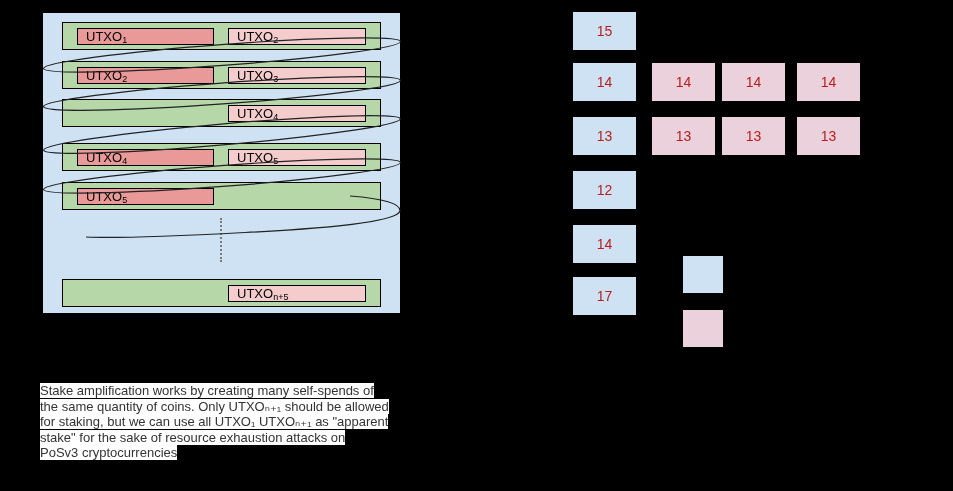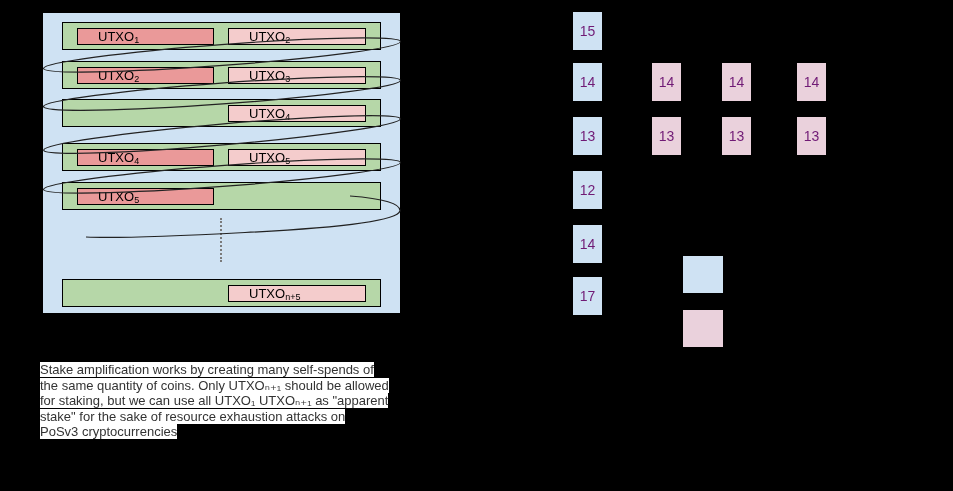--- a/index.html
+++ b/index.html
@@ -9,41 +9,41 @@
 
   
   .utxo-container{position:absolute;left:43px;top:13px;width:357px;height:300px;
                   background:#cfe2f3;}
   .tx-row{position:absolute;left:19px;width:319px;height:28px;background:#b6d7a8;
           border:1px solid #000;box-sizing:border-box;}
   .tx-row.r0{top:9px}.tx-row.r1{top:48px}.tx-row.r2{top:86px}
   .tx-row.r3{top:130px}.tx-row.r4{top:169px}.tx-row.r5{top:266px}
   .utxo-box{position:absolute;top:5px;height:17px;border:1px solid #000;
             box-sizing:border-box;display:flex;align-items:center;
-            padding-left:20px;font-size:13px;color:#000;white-space:nowrap;}
+            padding-left:8px;font-size:13px;color:#000;white-space:nowrap;}
   .utxo-box.spent{left:14px;width:137px;background:#ea9999;}
   .utxo-box.created{left:165px;width:138px;background:#f4cccc;}
   .utxo-box sub{font-size:9px;line-height:0;vertical-align:-2px;}
   .ellipsis-line{position:absolute;left:177px;top:205px;height:44px;width:0;
                  border-left:2px dotted #7a7a7a;}
 
   .arcs-svg{position:absolute;left:0;top:0;width:953px;height:491px;
             pointer-events:none;}
 
   
-  .block{position:absolute;width:29px;height:38px;display:flex;
-         align-items:center;justify-content:center;font-size:14px;color:#701a75;}
+  .block{position:absolute;width:63px;height:38px;display:flex;
+         align-items:center;justify-content:center;font-size:14px;color:#b91c1c;}
   .block.blue{background:#cfe2f3;}
   .block.pink{background:#ead1dc;}
   .swatch{position:absolute;width:40px;height:37px;}
   .swatch.blue{background:#cfe2f3;}
   .swatch.pink{background:#ead1dc;}
 
   
-  .caption{position:absolute;font-size:13px;line-height:15.5px;color:#333;}
+  .caption{position:absolute;font-size:13px;line-height:15.5px;color:#333;margin-top:21px;}
   .caption-text{background:#fff;white-space:pre-line;}
 </style>
 </head>
 <body>
 
 <div class="stage">
 
   <div class="utxo-container">
 
     <div class="tx-row r0">

